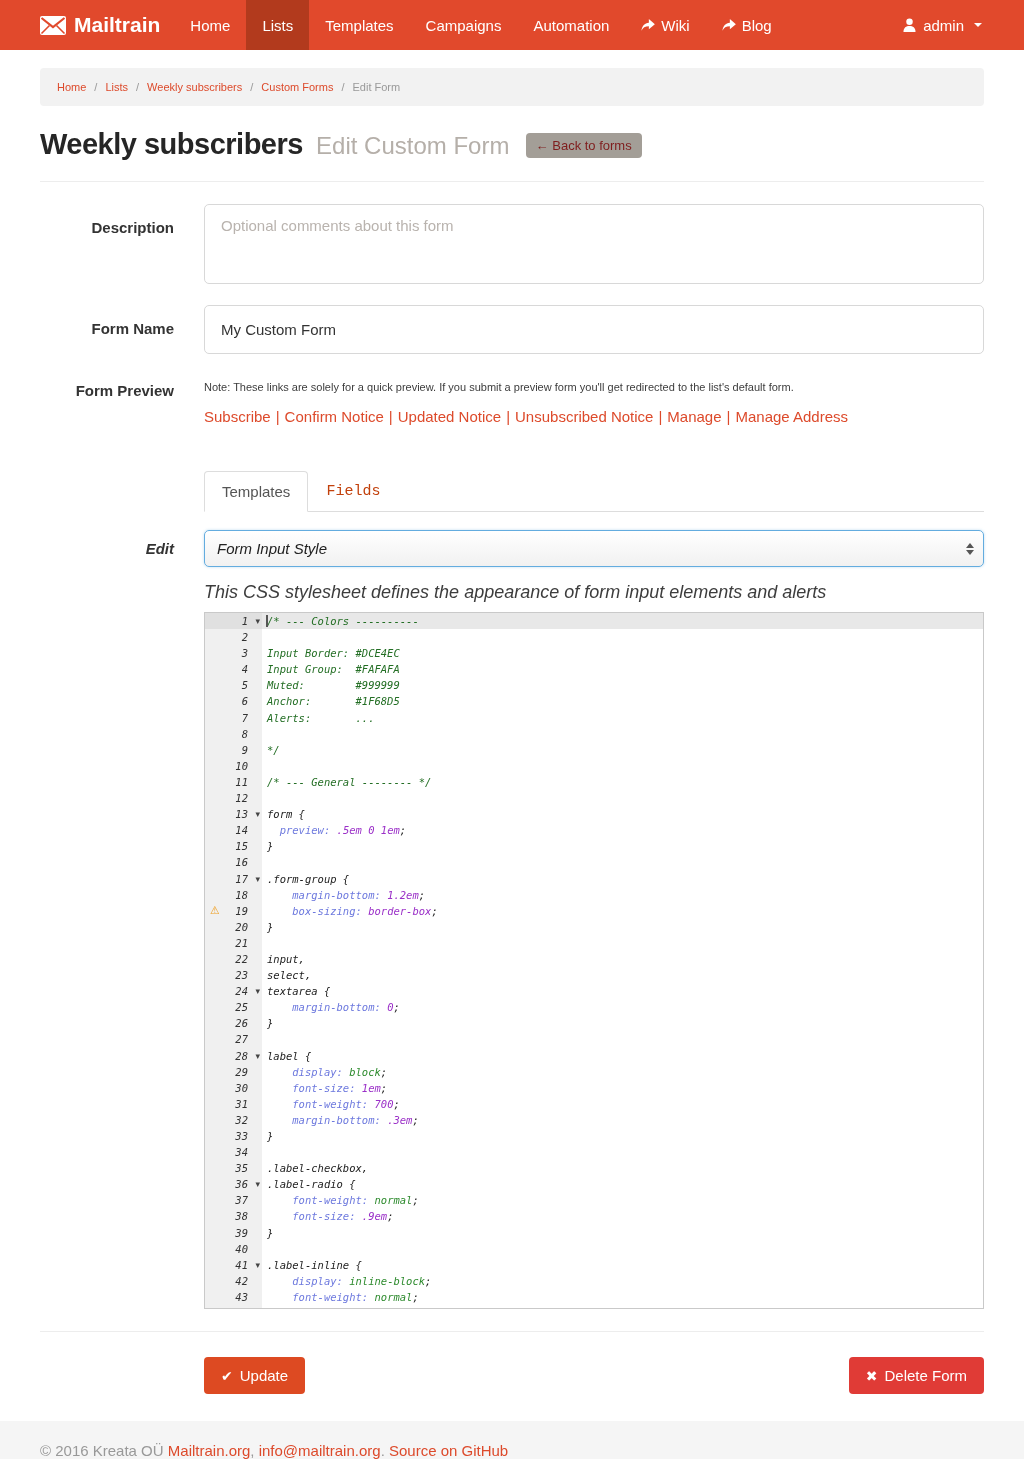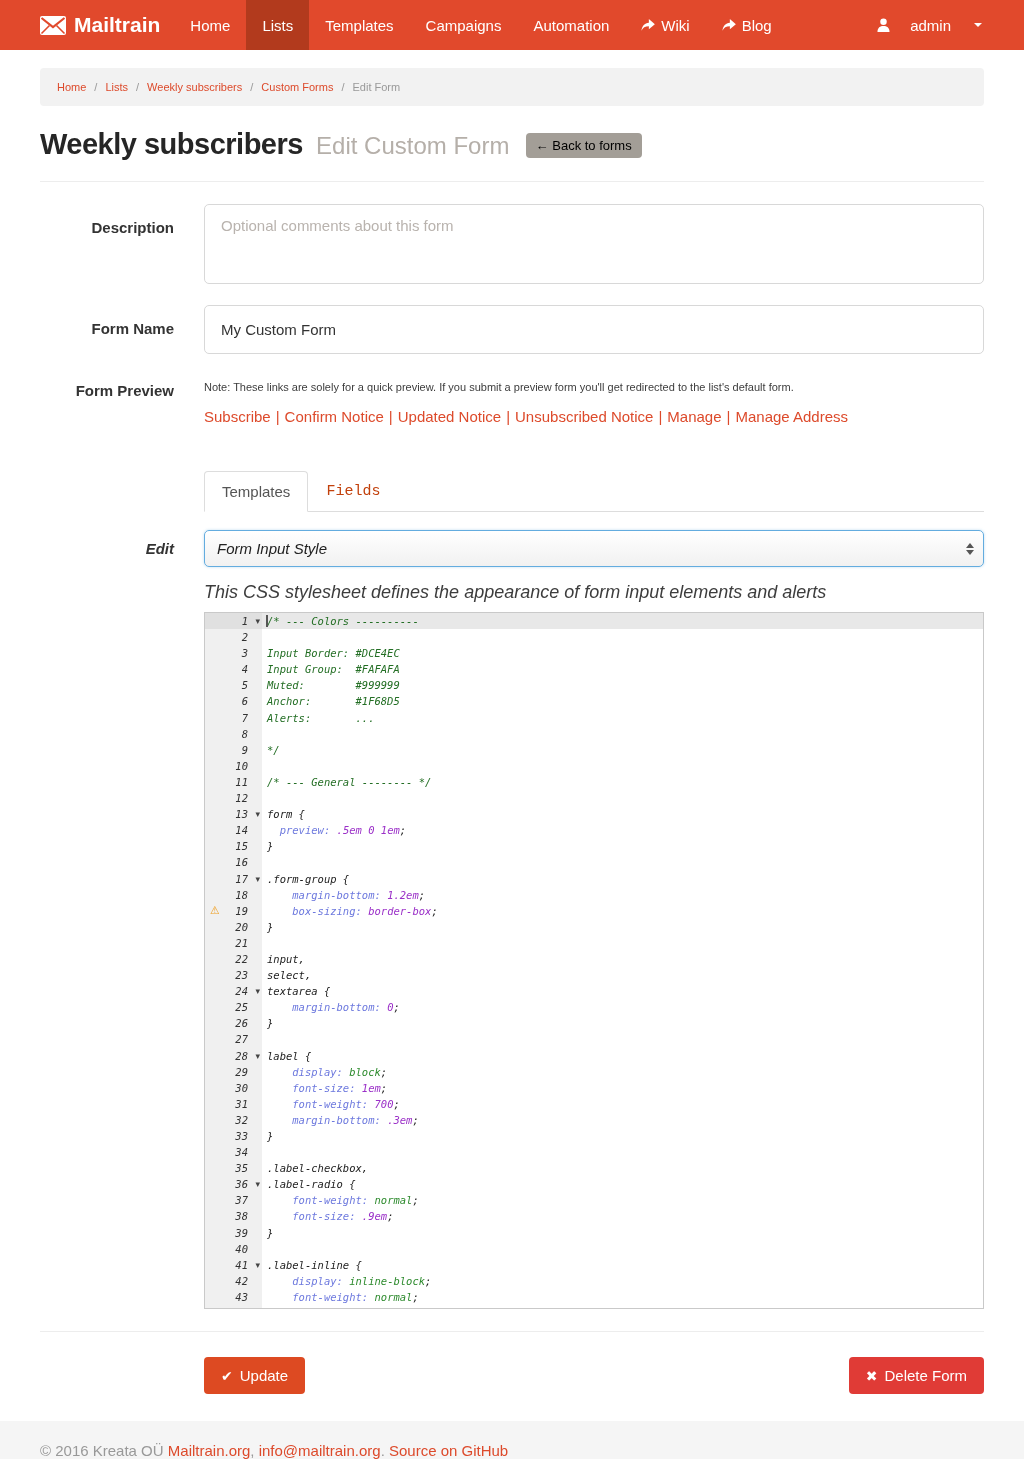--- a/index.html
+++ b/index.html
@@ -4,36 +4,36 @@
 <style>
   * { margin:0; padding:0; box-sizing:border-box; }
   body { width:1024px; background:#fff; color:#333; font-family:"Liberation Sans", sans-serif; font-size:15px; }
 
   
   .navbar { height:50px; background:#E1492C; display:flex; align-items:stretch; }
   .brand { display:flex; align-items:center; gap:8px; color:#fff; font-size:21px; font-weight:bold; padding:0 14px 0 40px; }
   .nav-items { display:flex; align-items:stretch; }
   .nav-item { display:flex; align-items:center; gap:6px; padding:0 16px; color:#fff; font-size:15px; cursor:pointer; }
   .nav-item.active { background:#B23A1D; }
-  .nav-right { margin-left:auto; display:flex; align-items:center; gap:20px; color:#fff; padding:0 42px 0 16px; cursor:pointer; }
+  .nav-right { margin-left:auto; display:flex; align-items:center; gap:7px; color:#fff; padding:0 42px 0 16px; cursor:pointer; }
   .caret { width:0; height:0; border-left:4px solid transparent; border-right:4px solid transparent; border-top:4px solid #fff; margin-left:3px; }
 
   .container { margin:0 40px; }
 
   
   .breadcrumb { background:#F2F2F2; border-radius:4px; padding:13px 17px; margin-top:18px; font-size:11px; }
   .breadcrumb a { color:#DD4A2B; text-decoration:none; cursor:pointer; }
   .breadcrumb .sep { color:#999; margin:0 8px; }
   .breadcrumb .current { color:#999; }
 
   
   .page-header { margin-top:22px; }
   .page-header h1 { display:inline; font-size:29px; font-weight:bold; color:#262626; letter-spacing:-0.5px; }
   .subtitle { font-size:24px; color:#B5AFA9; margin-left:9px; }
-  .back-btn { display:inline-block; background:#A39E97; color:#000000; border:none; border-radius:4px; font-size:13px; padding:5px 10px; margin-left:12px; vertical-align:4px; cursor:pointer; font-family:inherit; }
+  .back-btn { display:inline-block; background:#A39E97; color:#7f1d1d; border:none; border-radius:4px; font-size:13px; padding:5px 10px; margin-left:12px; vertical-align:4px; cursor:pointer; font-family:inherit; }
   hr.rule { border:none; border-top:1px solid #EDEDED; margin:20px 0 22px; }
 
   
   .form-row { display:flex; margin-bottom:18px; }
   .form-label { flex:none; width:164px; text-align:right; padding-right:30px; font-weight:bold; color:#333; }
   .pt-input { padding-top:15px; }
   .pt-sm { padding-top:3px; }
   .pt-select { padding-top:10px; }
   .form-col { flex:1; min-width:0; }
   .text-input { width:100%; height:49px; border:1px solid #D8D8D8; border-radius:5px; padding:12px 16px; font-size:15px; color:#333; font-family:inherit; }

